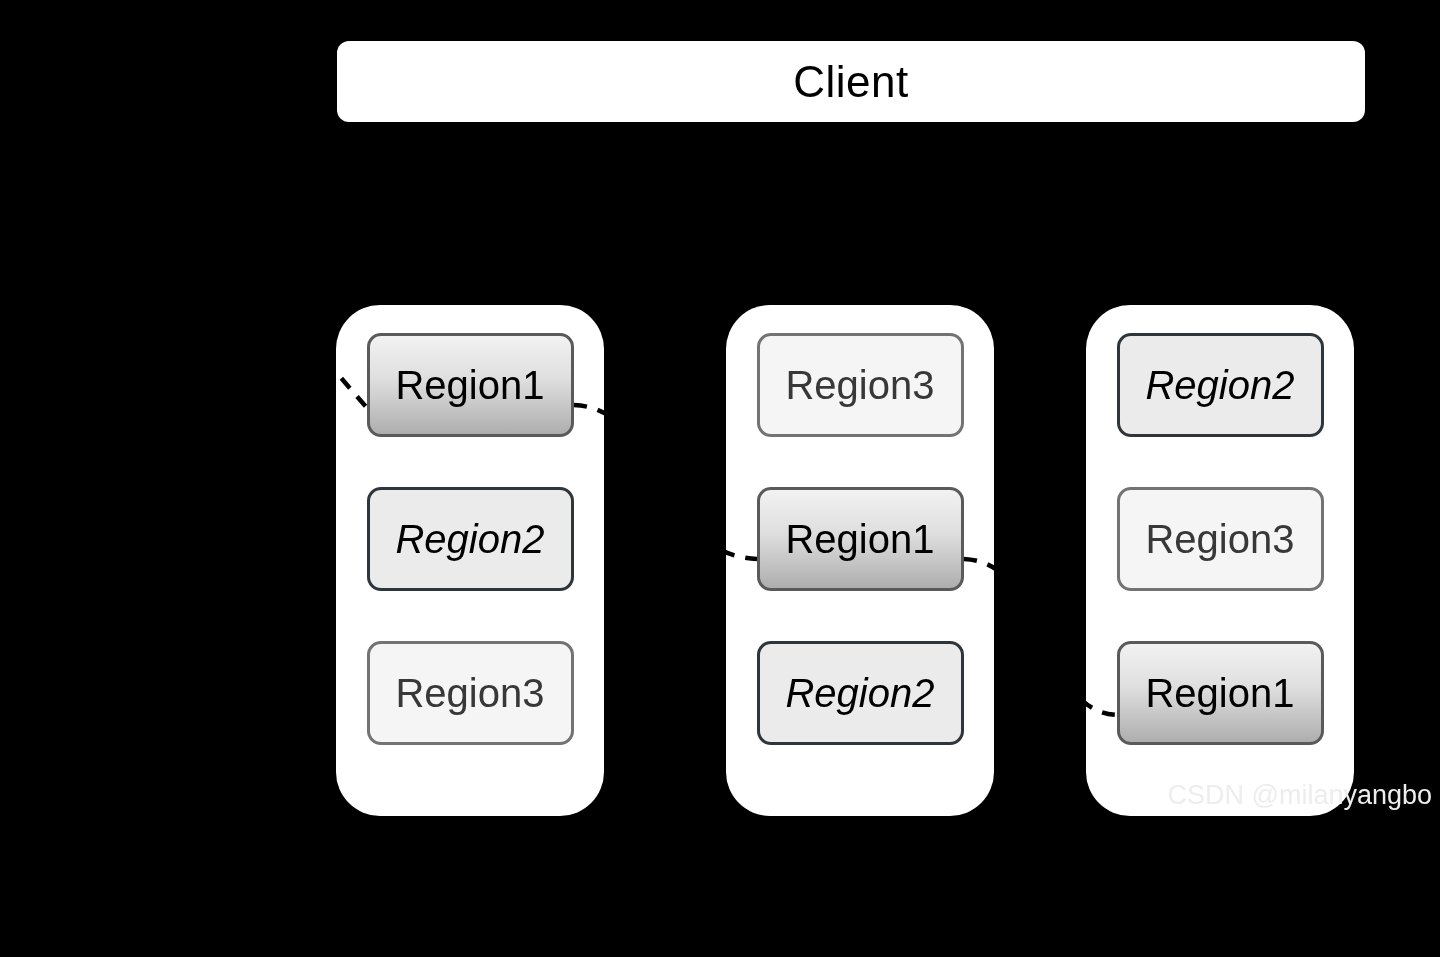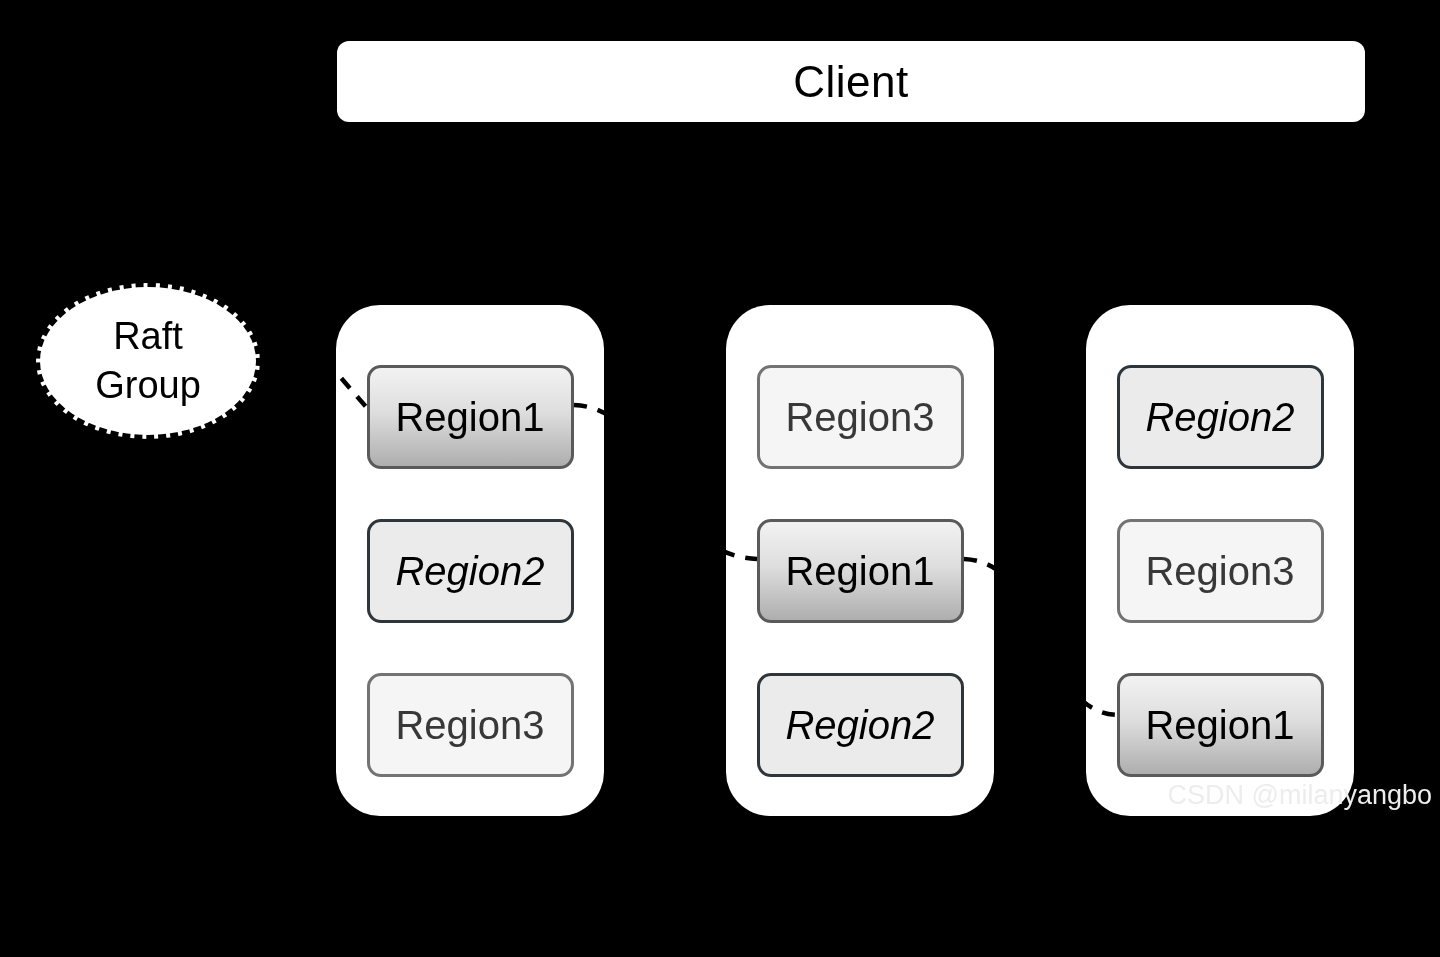--- a/index.html
+++ b/index.html
@@ -48,21 +48,21 @@
     font-size:38px;line-height:49px;
     text-align:center;
   }
 
   
   .node{
     position:absolute;top:305px;width:268px;height:511px;
     background:var(--surface);
     border-radius:44px;
     display:flex;flex-direction:column;align-items:center;
-    padding-top:60px;
+    padding-top:28px;
     gap:50px;
   }
   .node.n1{left:336px;}
   .node.n2{left:726px;}
   .node.n3{left:1086px;}
 
   .region{
     width:207px;height:104px;flex:0 0 104px;
     border-radius:14px;
     display:flex;align-items:center;justify-content:center;
@@ -106,24 +106,20 @@
 </style>
 </head>
 <body>
 
 <div class="canvas">
 
   <div class="client-box">
     <span>Client</span>
   </div>
 
-  <div class="raft-ellipse">
-    <span>Raft</span>
-    <span>Group</span>
-  </div>
 
   <div class="node n1">
     <div class="region leader">
       <span>Region1</span>
     </div>
     <div class="region follower-dark">
       <span>Region2</span>
     </div>
     <div class="region follower-light">
       <span>Region3</span>

